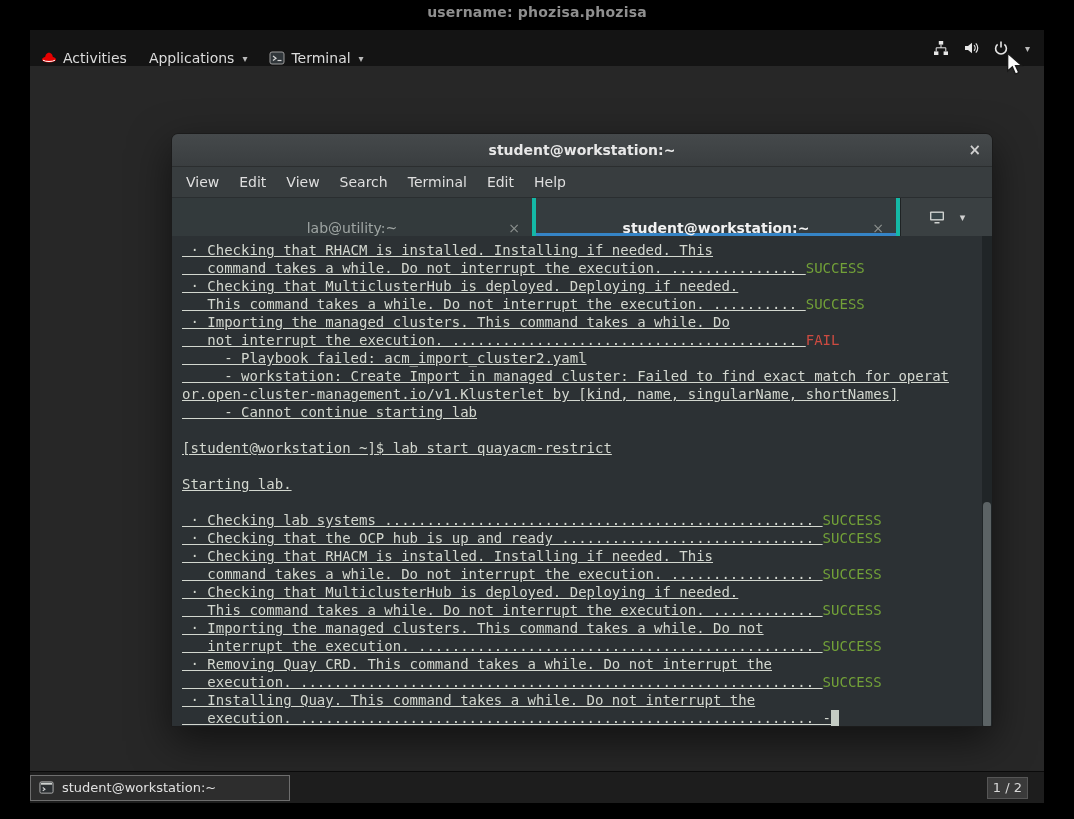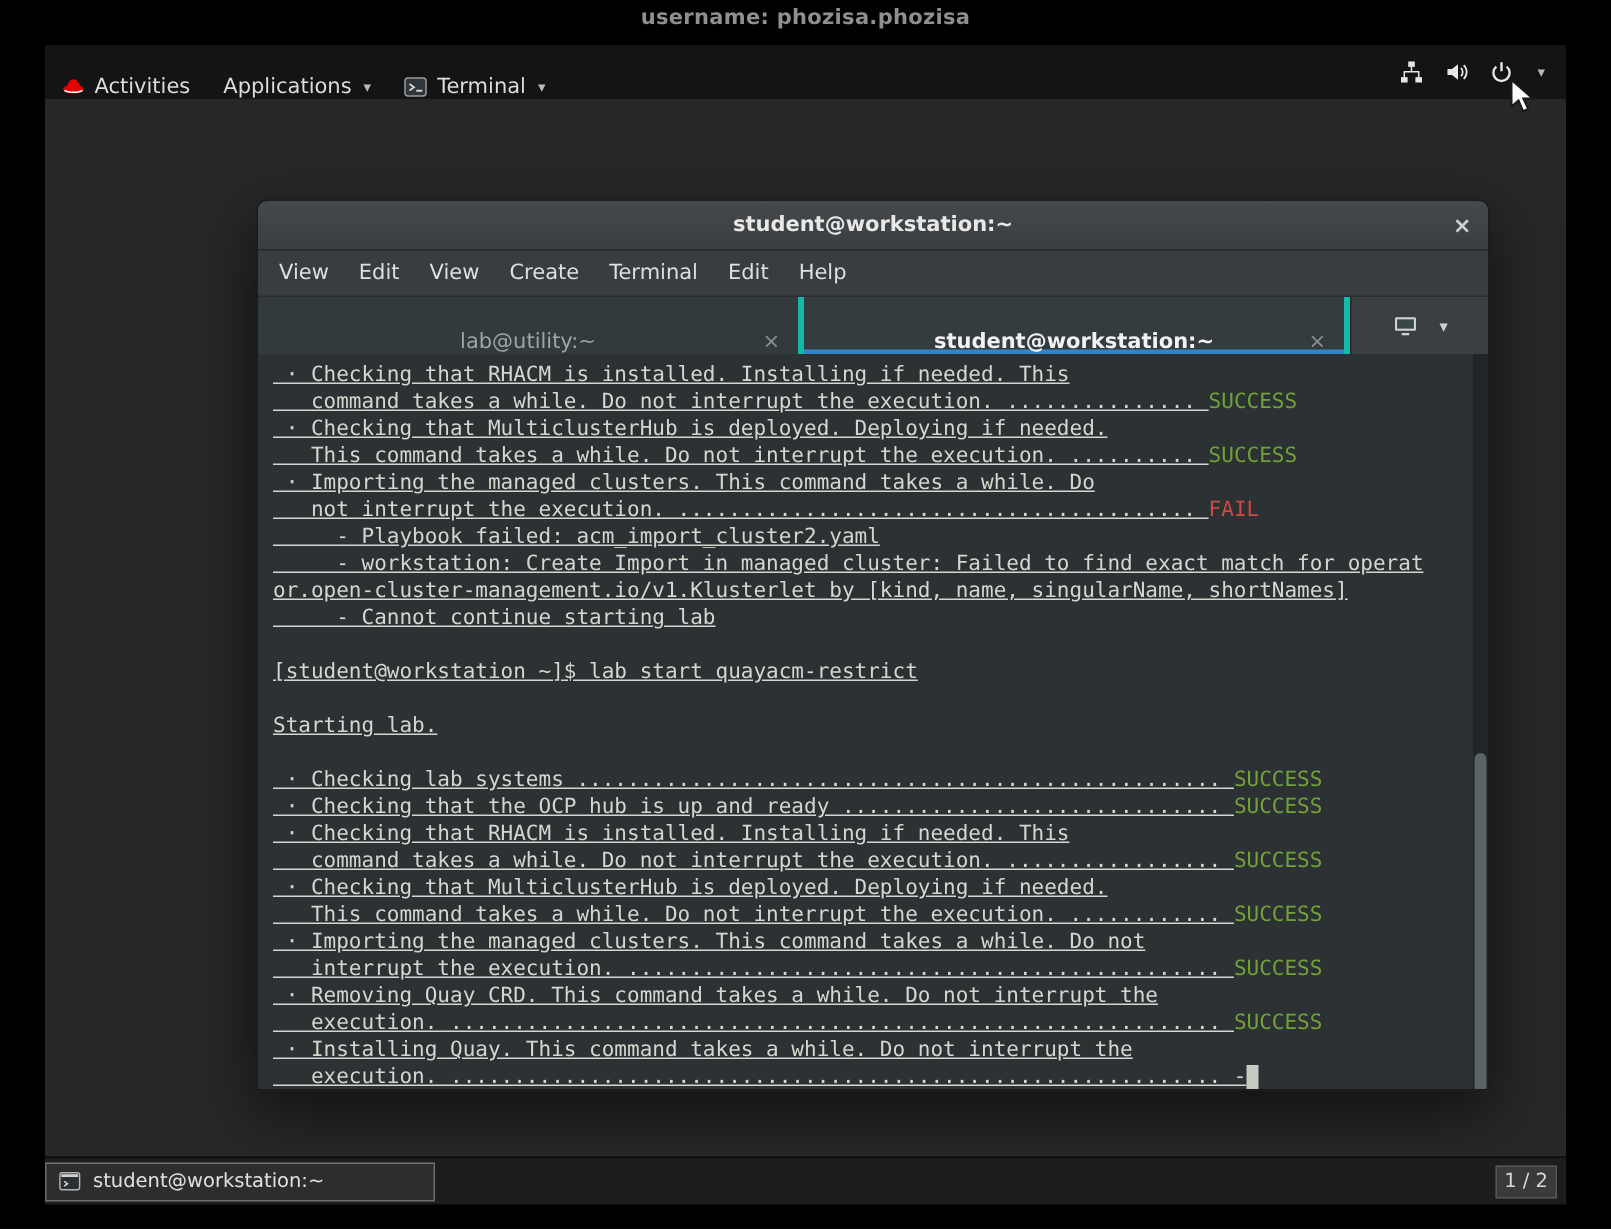--- a/index.html
+++ b/index.html
@@ -60,21 +60,21 @@
   .scrollbar { position:absolute; right:0; top:0; width:10px; height:100%; background:#202527; }
   .scroll-thumb { position:absolute; left:1px; width:8px; top:54%; height:46%;
     background:#5c6365; border-radius:4px; }
 
   
   .taskbar { position:absolute; left:0; bottom:-1px; width:100%; height:32px; background:#1d1d1d;
     border-top:1px solid #0a0a0a; display:flex; align-items:center; }
   .task-btn { margin-left:0; width:260px; height:26px; margin-top:0; background:#2d2d2d;
     border:1px solid #6e6e6e; display:flex; align-items:center; gap:7px; padding:0 8px;
     color:#e0e0e0; font-size:13px; cursor:default; }
-  .pager { margin-left:auto; margin-right:6px; min-width:36px; height:22px; background:#3a3a3a;
+  .pager { margin-left:auto; margin-right:16px; min-width:36px; height:22px; background:#3a3a3a;
     border:1px solid #565656; color:#d8d8d8; font-size:13px; display:flex; align-items:center;
     justify-content:center; padding:0 5px; cursor:default; }
 
   .mouse-cursor { position:absolute; left:1005px; top:52px; width:20px; height:24px; pointer-events:none; }
 </style>
 </head>
 <body>
 
 <div class="stage">
 
@@ -137,21 +137,21 @@
 
     <div class="window">
       <div class="titlebar">
         <span>student@workstation:~</span>
         <span class="win-close">×</span>
       </div>
       <div class="menubar" id="menubar">
           <div class="menu-item">View</div>
           <div class="menu-item">Edit</div>
           <div class="menu-item">View</div>
-          <div class="menu-item">Create</div>
+          <div class="menu-item">Search</div>
           <div class="menu-item">Terminal</div>
           <div class="menu-item">Edit</div>
           <div class="menu-item">Help</div>
         </div>
       <div class="tabbar" id="tabbar">
         <div class="tab">
             <span class="tab-label">lab@utility:~</span>
             <span class="tab-close">×</span>
           </div>
           <div class="tab active">

